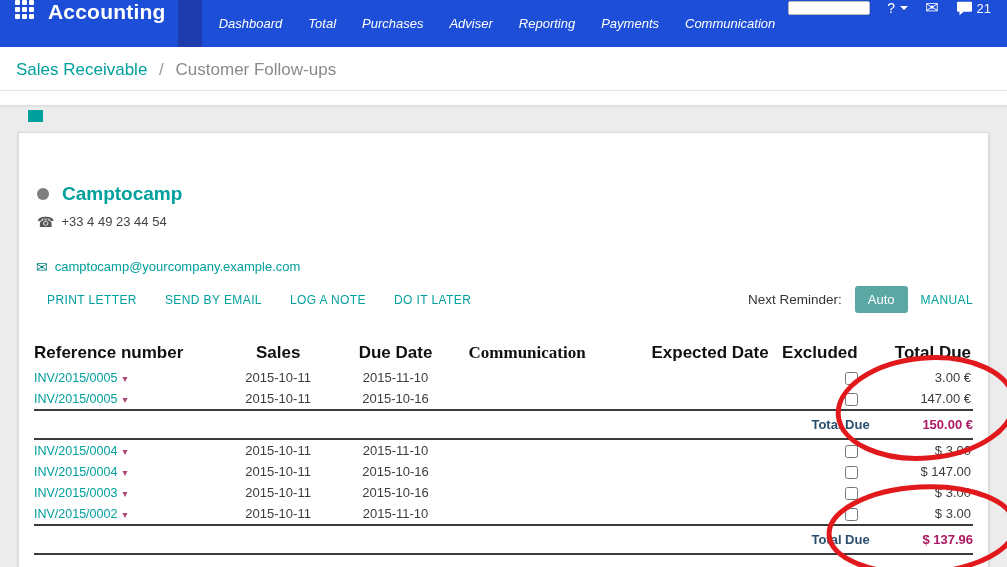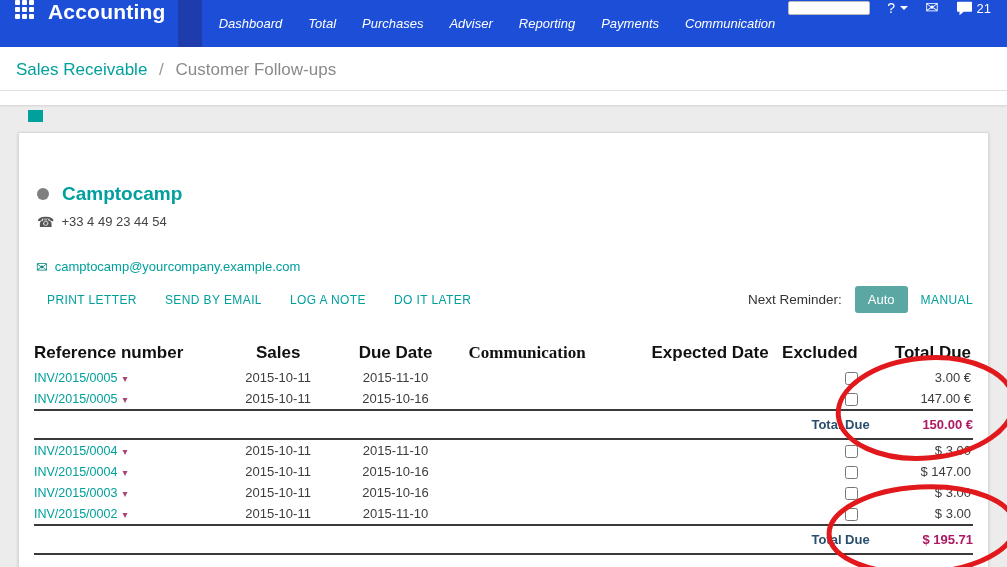--- a/index.html
+++ b/index.html
@@ -236,21 +236,21 @@
             <td class="al-left"><span class="ref-link">INV/2015/0002</span><span class="ref-caret">▾</span></td>
             <td class="al-center">2015-10-11</td>
             <td class="al-center">2015-11-10</td>
             <td class="al-left"></td>
             <td class="al-center"></td>
             <td class="al-right"><input type="checkbox" class="exc-cb" style=""></td>
             <td class="al-right">$ 3.00</td>
           </tr>
           <tr class="total-row">
             <td colspan="6" class="al-right total-label">Total Due</td>
-            <td class="al-right total-value">$ 195.71</td>
+            <td class="al-right total-value">$ 137.96</td>
           </tr>
         </tbody>
     </table>
 
   </section>
 </main>
 
 <svg class="annotation" width="1007" height="567" viewBox="0 0 1007 567">
   <ellipse cx="926" cy="408" rx="88" ry="50" fill="none" stroke="#e2191c" stroke-width="5" transform="rotate(-5 926 408)"></ellipse>
   <ellipse cx="922" cy="530" rx="93" ry="43" fill="none" stroke="#e2191c" stroke-width="5" transform="rotate(-3 922 530)"></ellipse>

